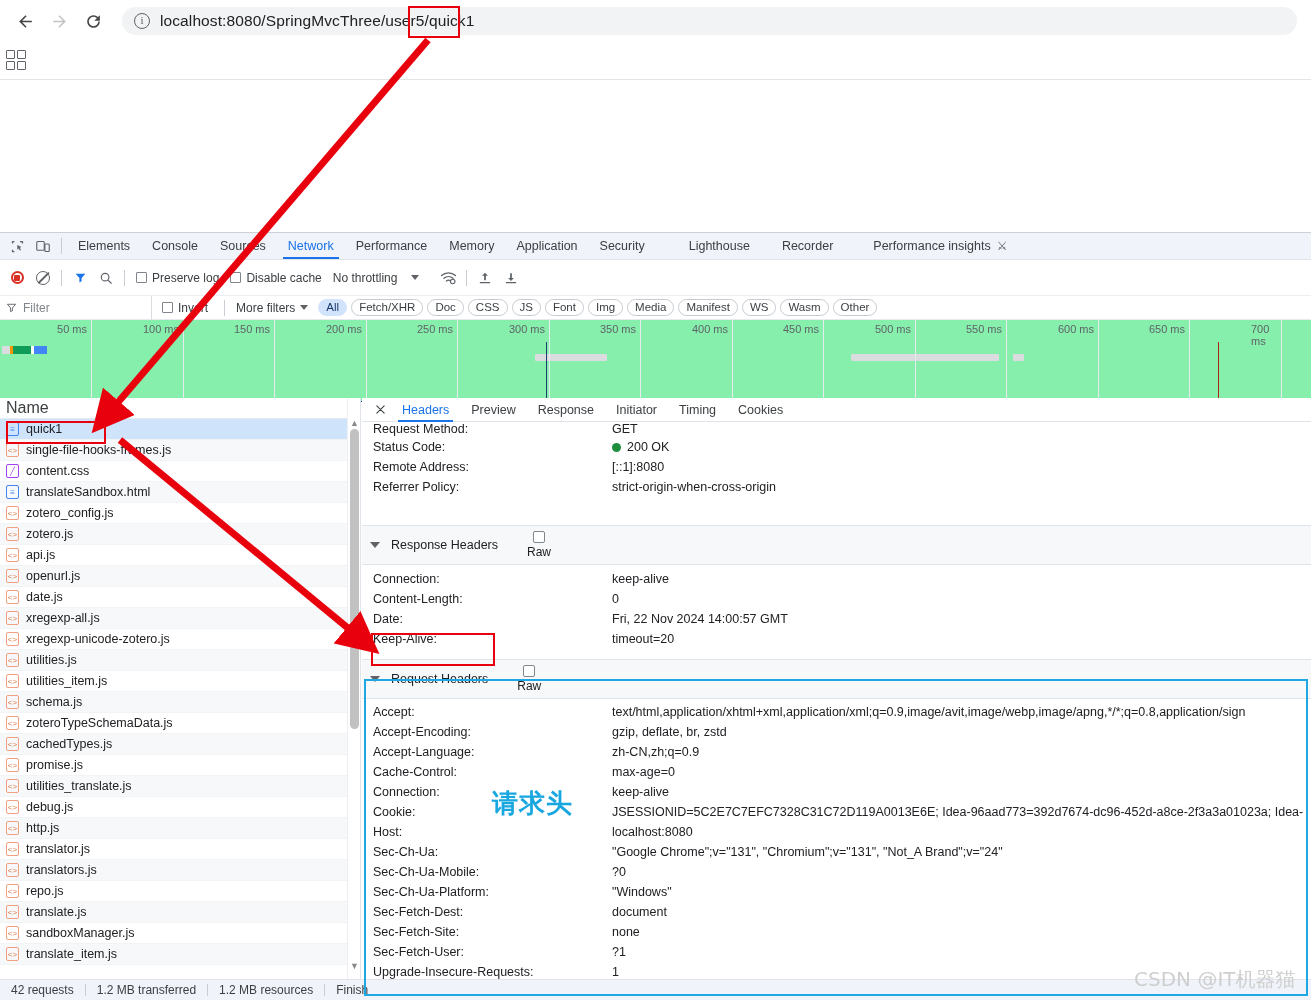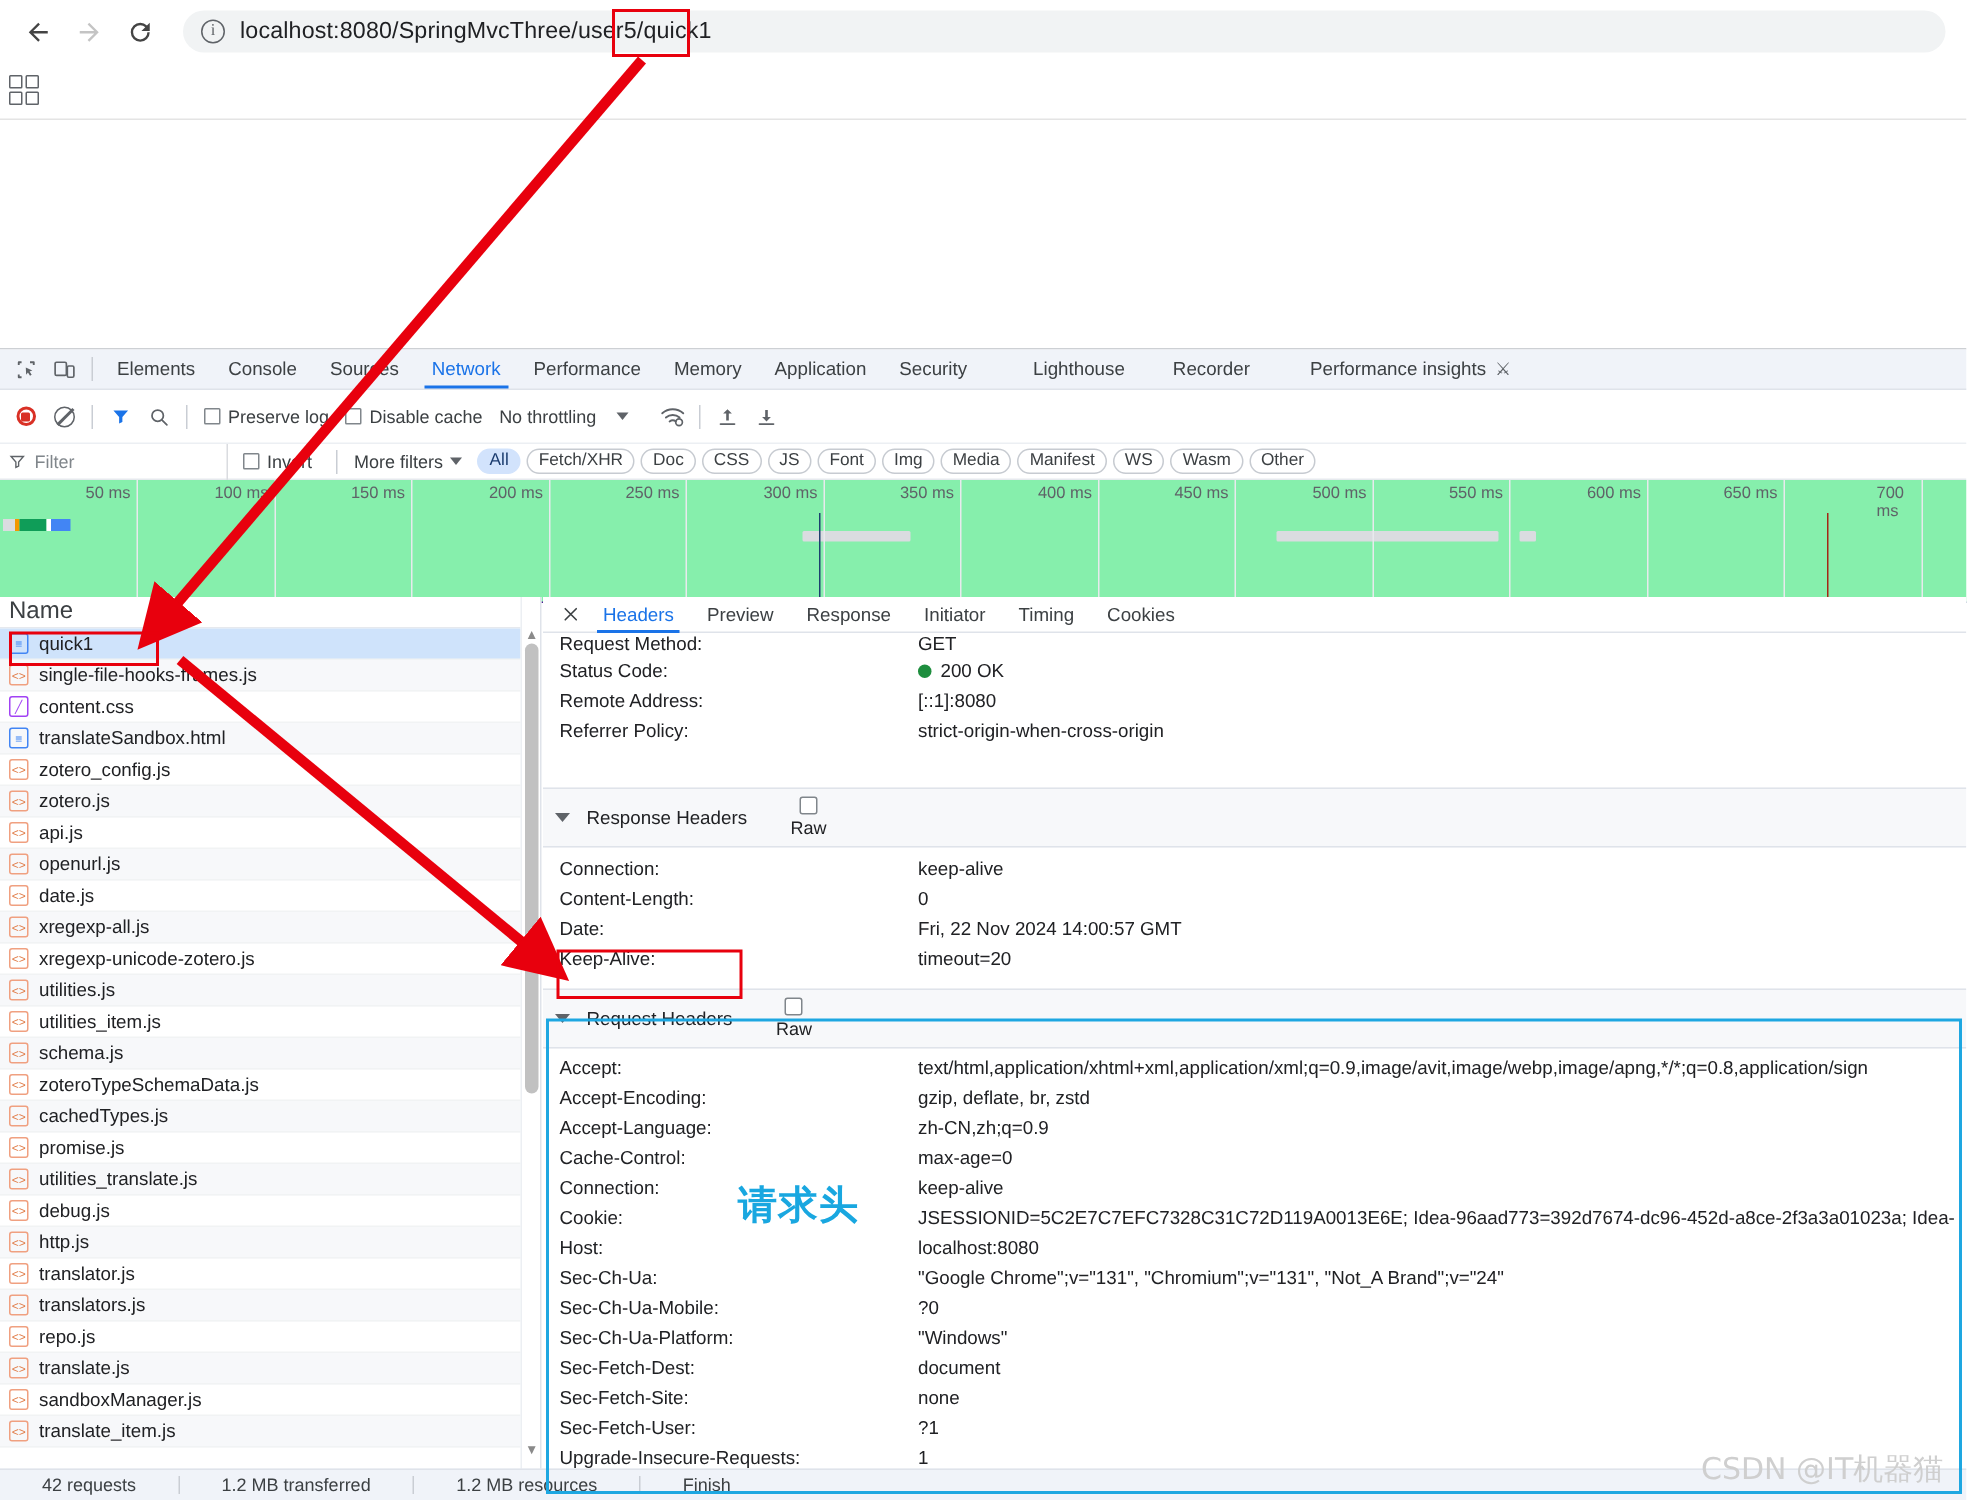--- a/index.html
+++ b/index.html
@@ -122,21 +122,21 @@
          border-top:6px solid #5f6368; margin-left:8px; }
   .raw-box { margin-left:29px; display:flex; flex-direction:column; align-items:center; gap:2px; }
   .raw-cb { width:12px; height:12px; border:1px solid #80868b; border-radius:2px; background:#fff; }
   .raw-lab { font-size:12px; color:#202124; }
   .dot-green { width:9px; height:9px; background:#1e8e3e; border-radius:50%; display:inline-block;
                margin-right:6px; vertical-align:middle; }
 
   
   .statusbar { position:absolute; left:0; bottom:0; width:1311px; height:21px; background:#f0f3f9;
                border-top:1px solid #dfe3ea; display:flex; align-items:center; font-size:12px; color:#3c4043; }
-  .sb-item { padding:0 28px; white-space:nowrap; }
+  .sb-item { padding:0 11px; white-space:nowrap; }
   .sb-div { width:1px; height:12px; background:#c9cdd4; }
 
   
   .redbox { position:absolute; border:2.5px solid #e8000d; pointer-events:none; }
   .bluebox { position:absolute; border:2px solid #1ea7e1; pointer-events:none; }
   .cn-note { position:absolute; color:#19a7e0; font-size:26px; font-weight:bold;
              font-family:"DejaVu Sans", sans-serif; letter-spacing:1px; }
   .watermark { position:absolute; color:#cfcfcf; font-size:20px; font-family:"DejaVu Sans", sans-serif;
                white-space:nowrap; }
   svg.arrows { position:absolute; left:0; top:0; width:1311px; height:1000px; pointer-events:none; }

